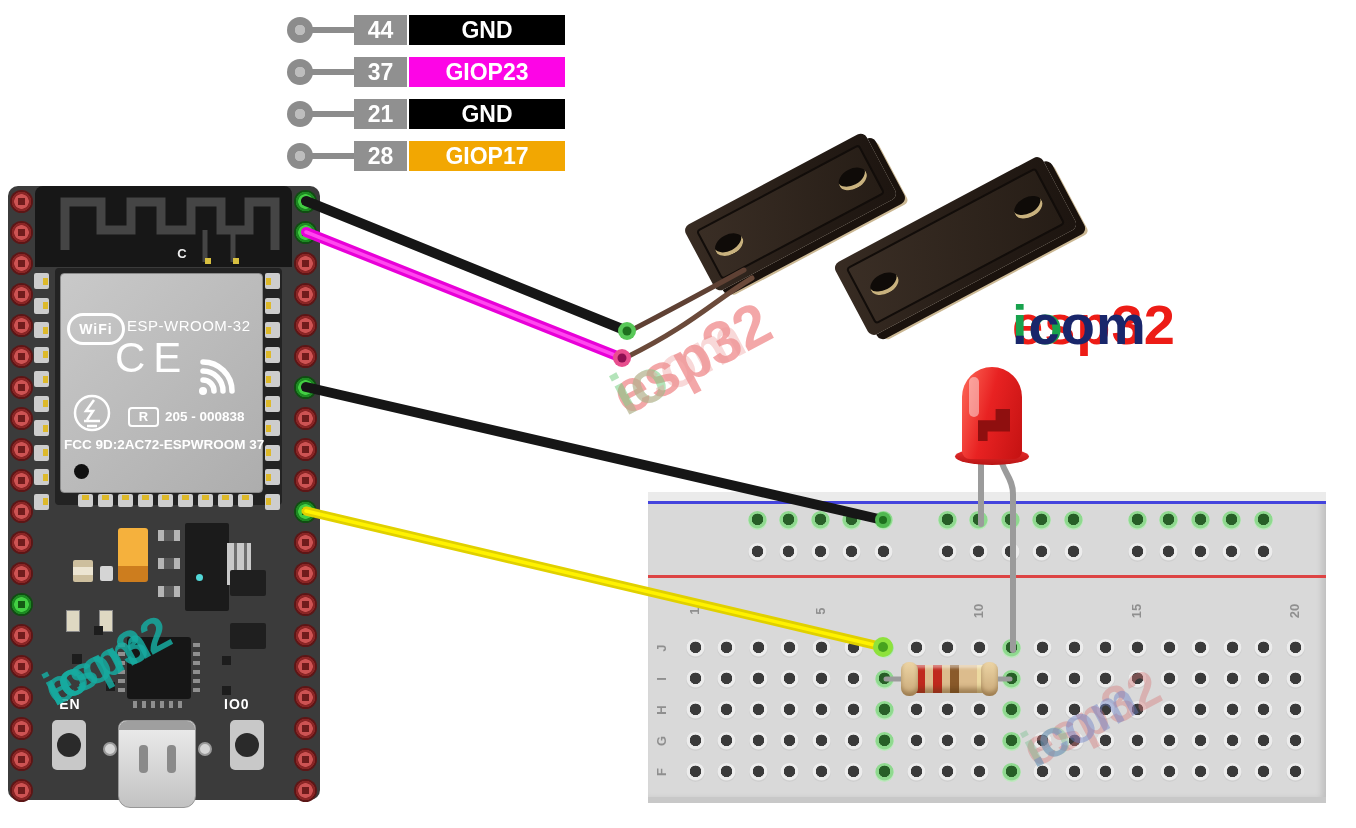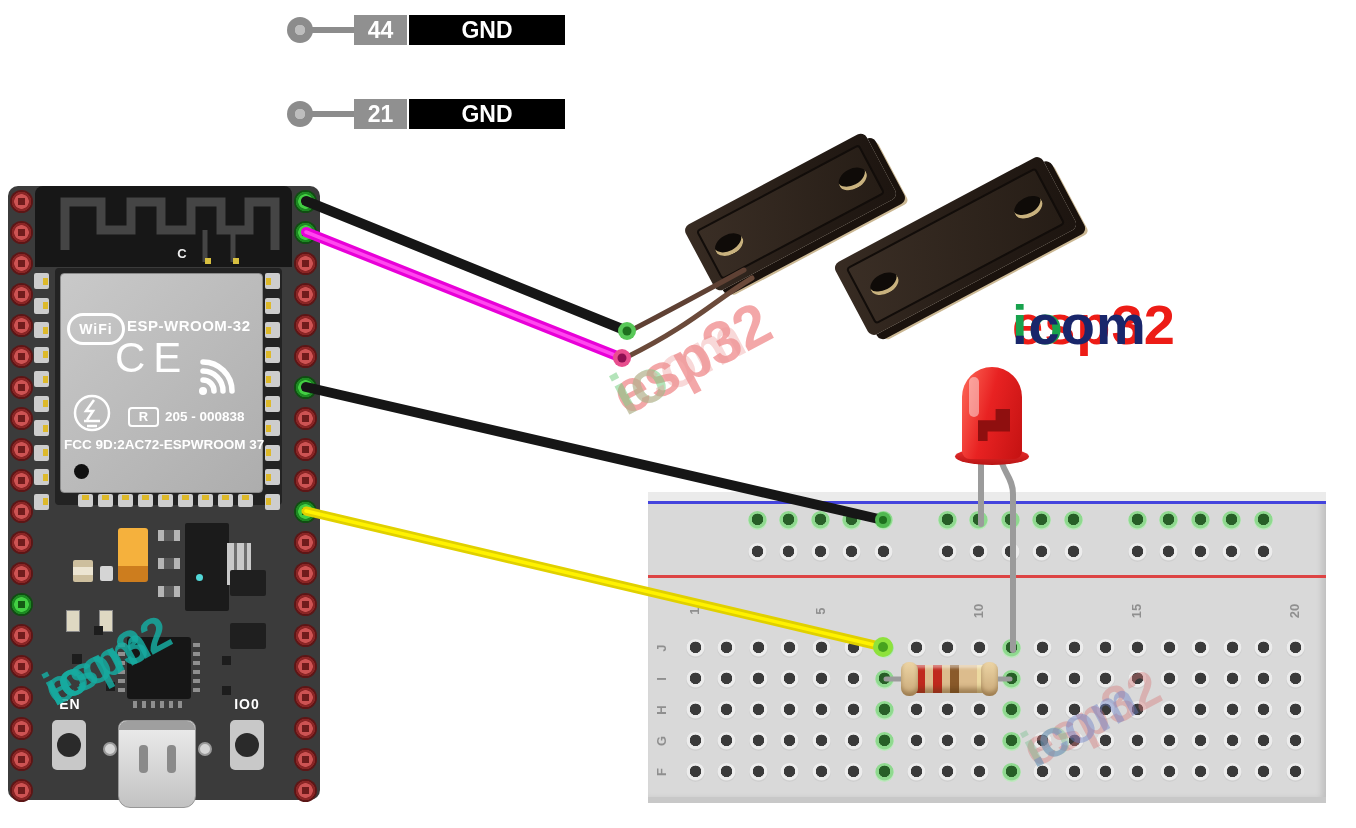--- a/index.html
+++ b/index.html
@@ -27,21 +27,21 @@
   #antenna-c{left:133px;top:60px;width:28px;color:#eee;font-size:13px;font-weight:bold;text-align:center;}
   #module-base{left:47px;top:82px;width:227px;height:237px;background:#232323;border-radius:4px;}
   #module-silver{left:52px;top:87px;width:203px;height:220px;border:1px solid #8a8a8a;
     background:linear-gradient(135deg,#c9c9c9,#adadad);border-radius:4px;}
   .mod-pad{width:15px;height:16px;background:#cdcdcd;border-radius:2px;}
   .mod-pad.l{background:linear-gradient(#ddb92a,#ddb92a) right 1px center/5px 7px no-repeat,#cdcdcd;}
   .mod-pad.r{background:linear-gradient(#ddb92a,#ddb92a) left 1px center/5px 7px no-repeat,#cdcdcd;}
   .mod-pad.b{width:15px;height:13px;background:linear-gradient(#ddb92a,#ddb92a) center top 1px/7px 5px no-repeat,#cdcdcd;}
   #wifi-cloud{left:6px;top:39px;width:58px;height:32px;border:3px solid #fff;border-radius:18px;
     color:#fff;font-weight:bold;font-size:14px;line-height:26px;text-align:center;letter-spacing:1px;}
-  #module-name{left:66px;top:43px;width:135px;color:#fff;font-weight:bold;font-size:15px;letter-spacing:0.5px;}
+  #module-name{left:66px;top:43px;width:135px;color:#fff;font-weight:normal;font-size:15px;letter-spacing:0.5px;}
   #ce-mark{left:54px;top:60px;width:90px;color:#fff;font-size:42px;letter-spacing:8px;font-weight:400;}
   #fan-logo{left:130px;top:72px;}
   #cert-circle{left:10px;top:118px;}
   #reg-box{left:67px;top:133px;width:31px;height:20px;border:2px solid #fff;border-radius:4px;
     color:#fff;font-weight:bold;font-size:13px;line-height:16px;text-align:center;}
   #reg-number{left:104px;top:135px;color:#fff;font-weight:bold;font-size:13.5px;}
   #fcc-line{left:3px;top:163px;width:198px;color:#fff;font-weight:bold;font-size:13.5px;white-space:nowrap;}
   #mod-dot{left:13px;top:190px;width:15px;height:15px;border-radius:50%;background:#101010;}
   .pin{width:23px;height:23px;border-radius:50%;
     background:linear-gradient(#701c1c,#701c1c) center/7px 7px no-repeat,
@@ -133,25 +133,37 @@
 
 <div id="scene">
 
   <div style="left:0;top:0;width:570px;height:175px;z-index:10;">
     <div class="pt-row" style="left:0;top:15px;width:570px;">
       <div class="pt-circle"></div>
       <div class="pt-line"></div>
       <div class="pt-num">44</div>
       <div class="pt-label" style="background: rgb(0, 0, 0);">GND</div>
     </div>
+    <div class="pt-row" style="left:0;top:57px;width:570px;">
+      <div class="pt-circle"></div>
+      <div class="pt-line"></div>
+      <div class="pt-num">37</div>
+      <div class="pt-label" style="background: rgb(253, 5, 230);">GIOP23</div>
+    </div>
     <div class="pt-row" style="left:0;top:99px;width:570px;">
       <div class="pt-circle"></div>
       <div class="pt-line"></div>
       <div class="pt-num">21</div>
       <div class="pt-label" style="background: rgb(0, 0, 0);">GND</div>
+    </div>
+    <div class="pt-row" style="left:0;top:141px;width:570px;">
+      <div class="pt-circle"></div>
+      <div class="pt-line"></div>
+      <div class="pt-num">28</div>
+      <div class="pt-label" style="background: rgb(242, 167, 2);">GIOP17</div>
     </div>
   </div>
 
   <div id="esp32-board">
     <div id="antenna-zone">
       <svg width="257" height="81" viewBox="0 0 257 81">
         <path d="M30 64 V16 H66 V44 H96 V16 H126 V44 H156 V16 H186 V44 H214 V16 H240 V64" fill="none" stroke="#454545" stroke-width="9"></path>
         <path d="M170 44 V76 M198 44 V76" fill="none" stroke="#454545" stroke-width="5"></path>
       </svg>
       <div id="antenna-c">C</div>
@@ -236,21 +248,21 @@
     <div class="stub-v" style="left:110px;top:457px;height:50px;"></div>
     <div class="small-ic" style="left:222px;top:384px;"></div>
     <div class="small-ic" style="left:222px;top:437px;"></div>
     <div class="bit" style="left:86px;top:440px;width:9px;height:9px;"></div>
     <div class="bit" style="left:64px;top:468px;width:10px;height:10px;"></div>
     <div class="bit" style="left:98px;top:496px;width:9px;height:9px;"></div>
     <div class="bit" style="left:214px;top:470px;width:9px;height:9px;"></div>
     <div class="bit" style="left:214px;top:500px;width:9px;height:9px;"></div>
 
     <div class="btn-label" style="left:44px;top:510px;width:36px;text-align:center;">EN</div>
-    <div class="btn-label" style="left:216px;top:510px;width:46px;text-align:center;">IO0</div>
+    <div class="btn-label" style="left:216px;top:510px;width:46px;text-align:left;">IO0</div>
     <div class="tact" style="left:44px;top:534px;">
       <div class="tact-inner"></div>
     </div>
     <div class="tact" style="left:222px;top:534px;">
       <div class="tact-inner"></div>
     </div>
     <div class="usb-ear" style="left:95px;top:556px;"></div>
     <div class="usb-ear" style="left:190px;top:556px;"></div>
     <div id="usb">
       <div id="usb-lip"></div>

